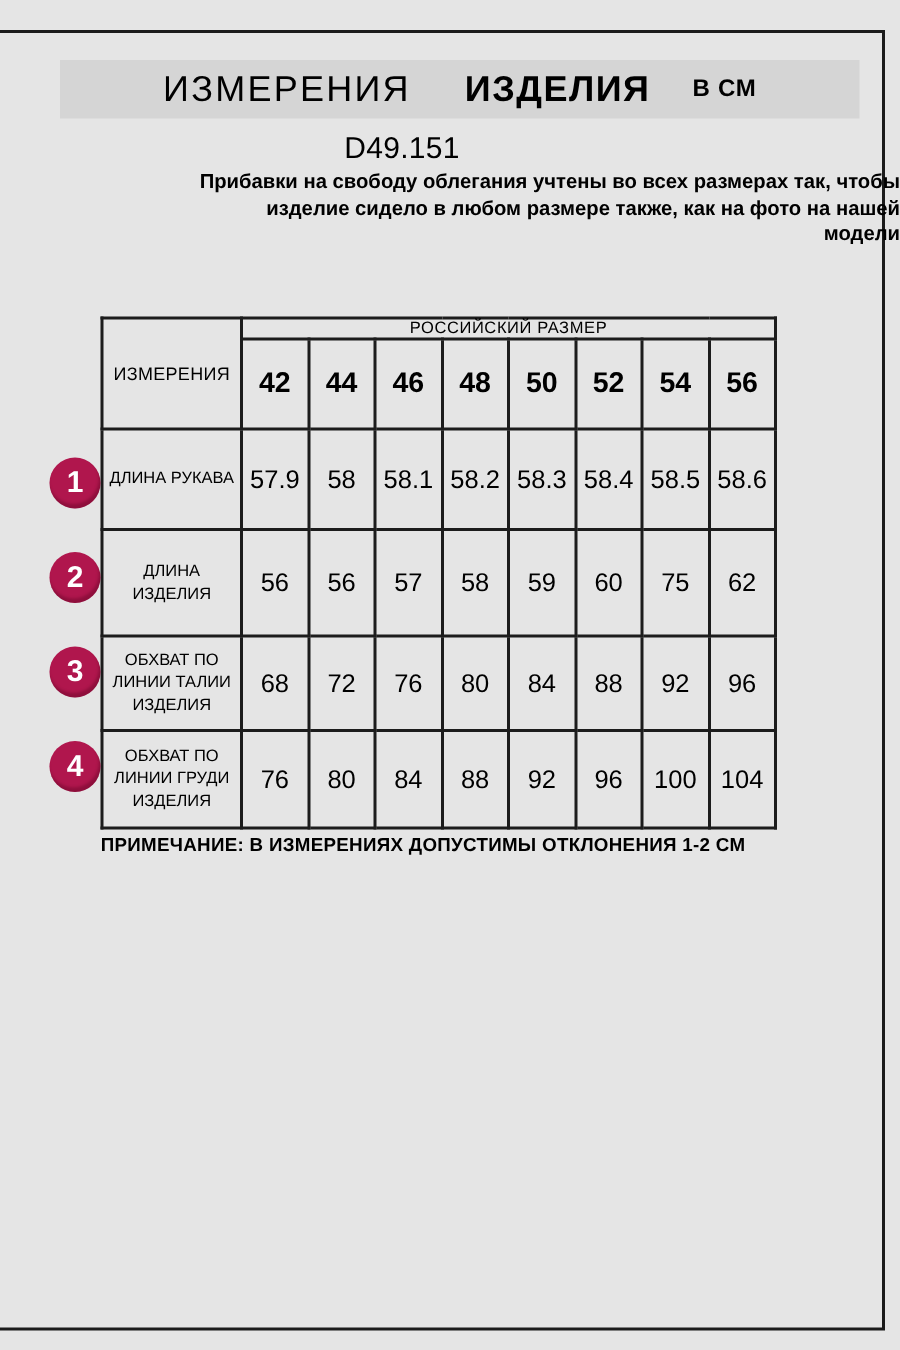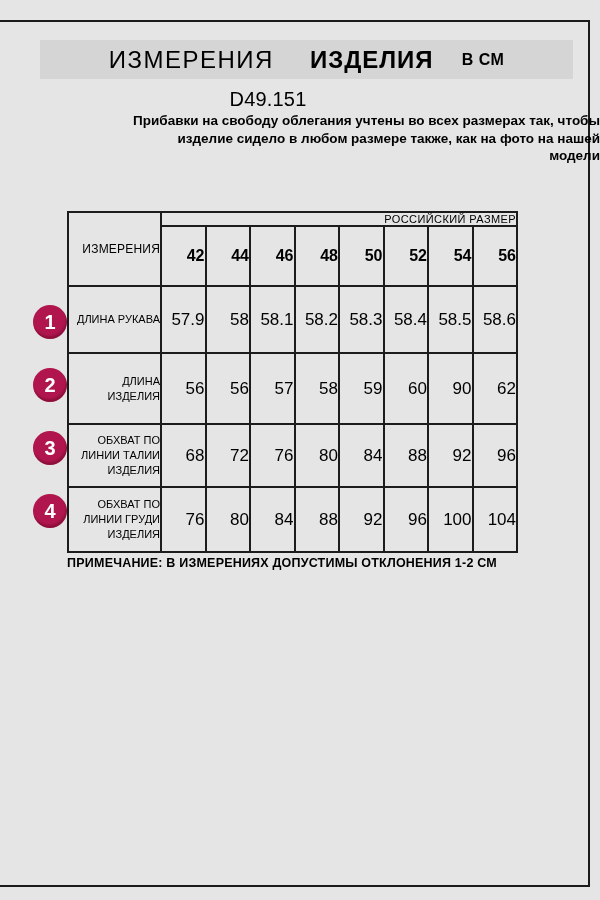--- a/index.html
+++ b/index.html
@@ -24,27 +24,27 @@
   }
   .desc{
     position:absolute;left:0;top:112px;width:600px;text-align:right;
     font-size:13.5px;font-weight:700;line-height:17.5px;
   }
   .tablewrap{position:absolute;left:67px;top:211px;}
   table.size-table{
     border-collapse:collapse;table-layout:fixed;width:451px;
   }
   table.size-table td{
-    border:2px solid #1c1c1c;text-align:right;vertical-align:middle;
+    border:2px solid #1c1c1c;text-align:center;vertical-align:middle;
     padding:0;box-sizing:border-box;
   }
   td.c-measure{width:93px;font-size:12px;letter-spacing:.2px;}
   td.c-group{height:14px;font-size:11px;letter-spacing:.4px;border-bottom-width:1px;}
   tr.r-sizes{height:60px;}
-  td.c-size{font-size:16px;font-weight:700;border-top-width:1px;}
+  td.c-size{font-size:19px;font-weight:700;border-top-width:1px;}
   tr.r-data1{height:67px;margin-left:28px;}
   tr.r-data2{height:71px;}
   tr.r-data3{height:63px;}
   tr.r-data4{height:65px;}
   td.c-label{font-size:11px;line-height:1.35;white-space:pre-line;padding:0 2px;}
   td.c-val{font-size:17px;}
   .badge{
     position:absolute;left:33px;width:34px;height:34px;border-radius:50%;
     background:#b0164d;color:#fff;font-size:20px;font-weight:700;
     display:flex;align-items:center;justify-content:center;
@@ -109,21 +109,21 @@
       </tr>
       <tr class="r-data2">
         <td class="c-label">ДЛИНА
 ИЗДЕЛИЯ</td>
         <td class="c-val">56</td>
         <td class="c-val">56</td>
         <td class="c-val">57</td>
         <td class="c-val">58</td>
         <td class="c-val">59</td>
         <td class="c-val">60</td>
-        <td class="c-val">90</td>
+        <td class="c-val">75</td>
         <td class="c-val">62</td>
       </tr>
       <tr class="r-data3">
         <td class="c-label">ОБХВАТ ПО
 ЛИНИИ ТАЛИИ
 ИЗДЕЛИЯ</td>
         <td class="c-val">68</td>
         <td class="c-val">72</td>
         <td class="c-val">76</td>
         <td class="c-val">80</td>

